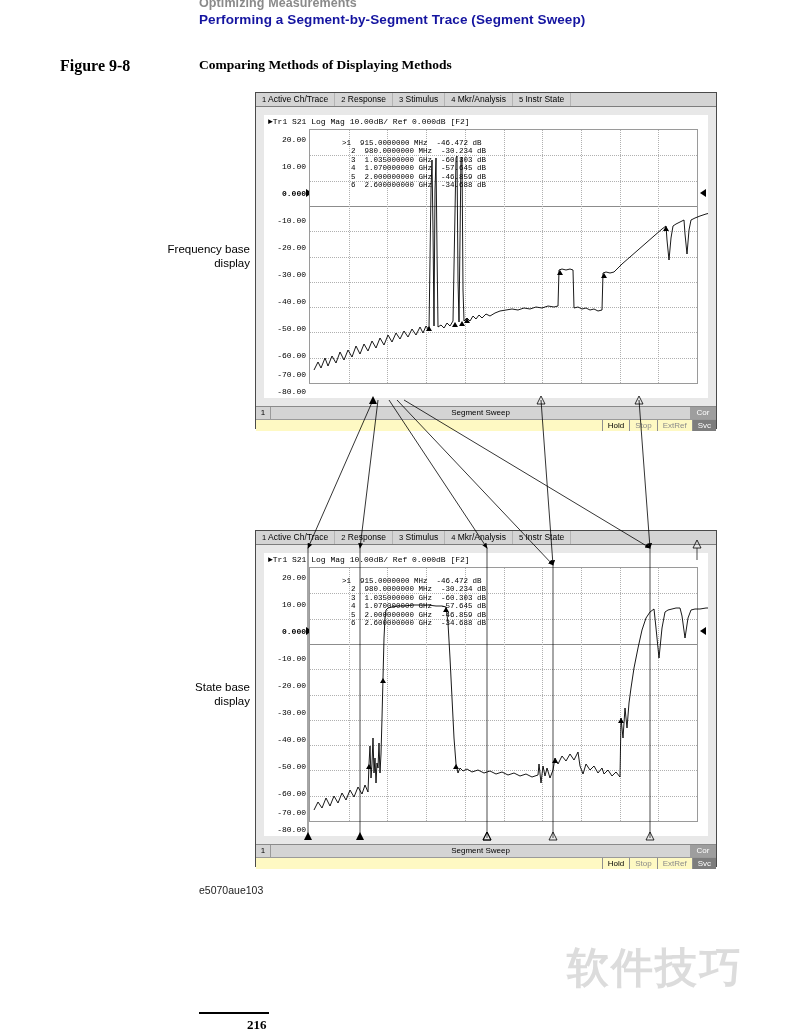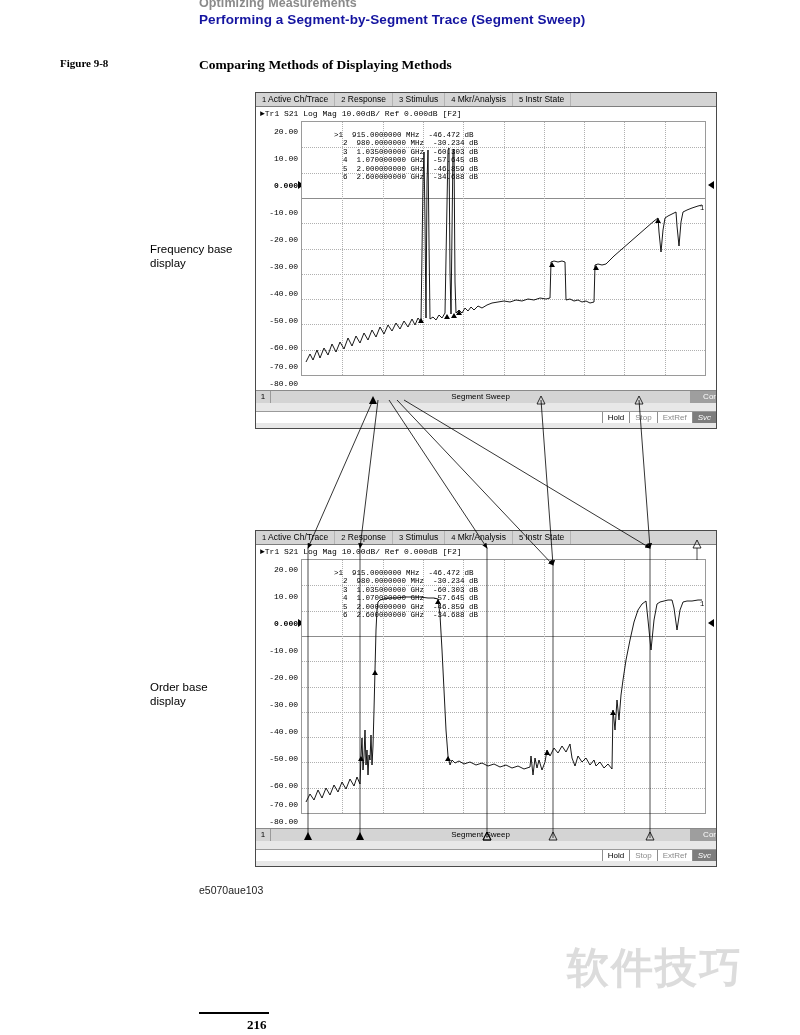--- a/index.html
+++ b/index.html
@@ -11,29 +11,29 @@
   .hdr-chapter{
     position:absolute;left:199px;top:-4px;font-family:"Liberation Sans",sans-serif;
     font-size:12.5px;color:#8a8a8a;font-weight:600;letter-spacing:.1px;
   }
   .hdr-section{
     position:absolute;left:199px;top:12px;font-family:"Liberation Sans",sans-serif;
     font-size:13.5px;color:#1414a0;font-weight:bold;letter-spacing:.1px;
   }
   
   .fig-num{
-    position:absolute;left:60px;top:57px;font-size:11px;font-weight:bold;
+    position:absolute;left:60px;top:57px;font-size:16px;font-weight:bold;
   }
   .fig-title{
     position:absolute;left:199px;top:57px;font-size:13.5px;font-weight:bold;
   }
   
   .side-label{
     position:absolute;font-family:"Liberation Sans",sans-serif;font-size:11.5px;
-    text-align:left;line-height:14px;color:#000;
+    text-align:right;line-height:14px;color:#000;
   }
   #label-freq{left:150px;top:242px;width:100px;}
   #label-order{left:150px;top:680px;width:100px;}
   .fig-id{
     position:absolute;left:199px;top:884px;font-family:"Liberation Sans",sans-serif;
     font-size:10.5px;color:#222;
   }
   
   .vna{
     position:absolute;width:460px;background:#e8e8e8;border:1px solid #4a4a4a;
@@ -41,21 +41,21 @@
   }
   #vna-top{left:255px;top:92px;height:335px;}
   #vna-bottom{left:255px;top:530px;height:335px;}
   .menubar{
     height:13px;background:#d4d4d4;border-bottom:1px solid #7d7d7d;
     display:flex;align-items:flex-start;font-size:8.5px;color:#000;
   }
   .menu-item{padding:0 6px;white-space:nowrap;border-right:1px solid #b4b4b4;line-height:13px;}
   .menu-item .mnum{font-size:7.5px;}
   .screen{
-    position:relative;background:#ffffff;height:283px;margin:0;overflow:hidden;
+    position:relative;background:#ffffff;height:283px;margin:8px;overflow:hidden;
   }
   .trace-line{
     position:absolute;left:4px;top:2px;font-family:"Liberation Mono",monospace;
     font-size:8px;color:#000;white-space:nowrap;
   }
   .grid{
     position:absolute;left:45px;top:14px;right:10px;bottom:14px;
     border:1px solid #9a9a9a;background:#fff;
   }
   .gline-h{position:absolute;left:0;right:0;height:0;border-top:1px dotted #b0b0b0;}
@@ -73,28 +73,28 @@
   .markers{
     position:absolute;left:78px;top:24px;font-family:"Liberation Mono",monospace;
     font-size:7.5px;line-height:8.4px;white-space:pre;color:#000;
   }
   .statusbar{
     position:relative;height:12px;background:#d4d4d4;border-top:1px solid #8a8a8a;
     font-size:8px;display:flex;align-items:center;
   }
   .sb-ch{width:14px;text-align:center;border-right:1px solid #9a9a9a;line-height:12px;}
   .sb-mid{flex:1;text-align:center;line-height:12px;}
-  .sb-cor{width:26px;text-align:right;background:#9e9e9e;color:#fff;line-height:12px;}
+  .sb-cor{width:26px;text-align:center;background:#9e9e9e;color:#fff;line-height:12px;}
   .botbar{
-    height:11px;background:#ffffff;display:flex;justify-content:flex-end;align-items:center;
-    font-size:8px;border-top:1px solid #9a9a9a;margin-top:8px;
+    height:11px;background:#fef9c3;display:flex;justify-content:flex-end;align-items:center;
+    font-size:8px;border-top:1px solid #9a9a9a;
   }
   .bb{padding:0 5px;border-left:1px solid #8f8f8f;line-height:11px;}
   .bb.dim{color:#8a8a8a;}
-  .bb.sel{background:#7d7d7d;color:#fff;font-style:italic;}
+  .bb.sel{background:#7d7d7d;color:#fff;}
   
   svg.overlay{position:absolute;left:0;top:0;pointer-events:none;}
   
   .watermark{
     position:absolute;left:567px;top:940px;font-family:"DejaVu Sans",sans-serif;
     font-size:42px;color:#dcdcdc;letter-spacing:2px;font-weight:bold;
   }
   .footer-rule{position:absolute;left:199px;top:1012px;width:70px;border-top:2px solid #000;}
   .page-num{position:absolute;left:199px;top:1017px;font-size:13px;font-weight:bold;margin-left:48px;}
 </style>
@@ -105,21 +105,21 @@
 <div class="hdr-section">Performing a Segment-by-Segment Trace (Segment Sweep)</div>
 
 <div class="fig-num">Figure 9-8</div>
 <div class="fig-title">Comparing Methods of Displaying Methods</div>
 
 <div class="side-label" id="label-freq">
   <span>Frequency base</span><br>
   <span>display</span>
 </div>
 <div class="side-label" id="label-order">
-  <span>Order base</span><br>
+  <span>State base</span><br>
   <span>display</span>
 </div>
 
 <div class="vna" id="vna-top">
   <div class="menubar">
     <div class="menu-item"><span class="mnum">1</span> <span>Active Ch/Trace</span></div>
     <div class="menu-item"><span class="mnum">2</span> <span>Response</span></div>
     <div class="menu-item"><span class="mnum">3</span> <span>Stimulus</span></div>
     <div class="menu-item"><span class="mnum">4</span> <span>Mkr/Analysis</span></div>
     <div class="menu-item"><span class="mnum">5</span> <span>Instr State</span></div>

